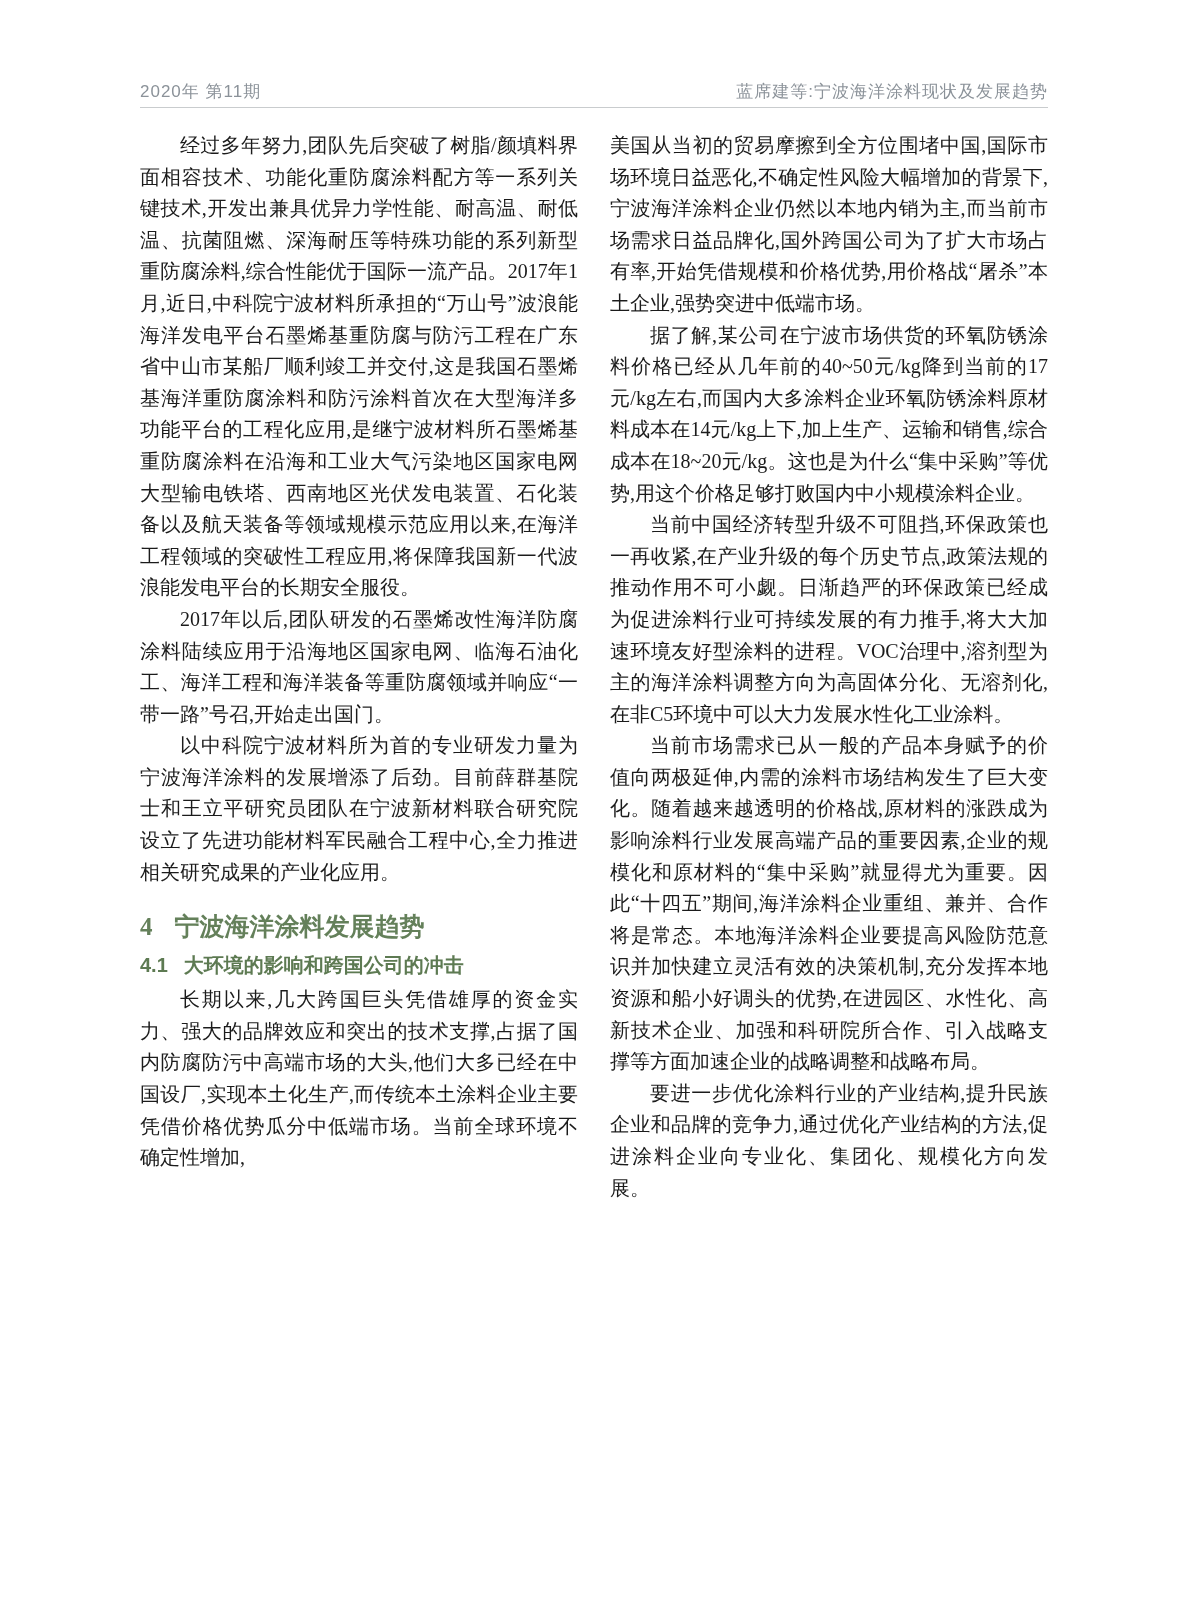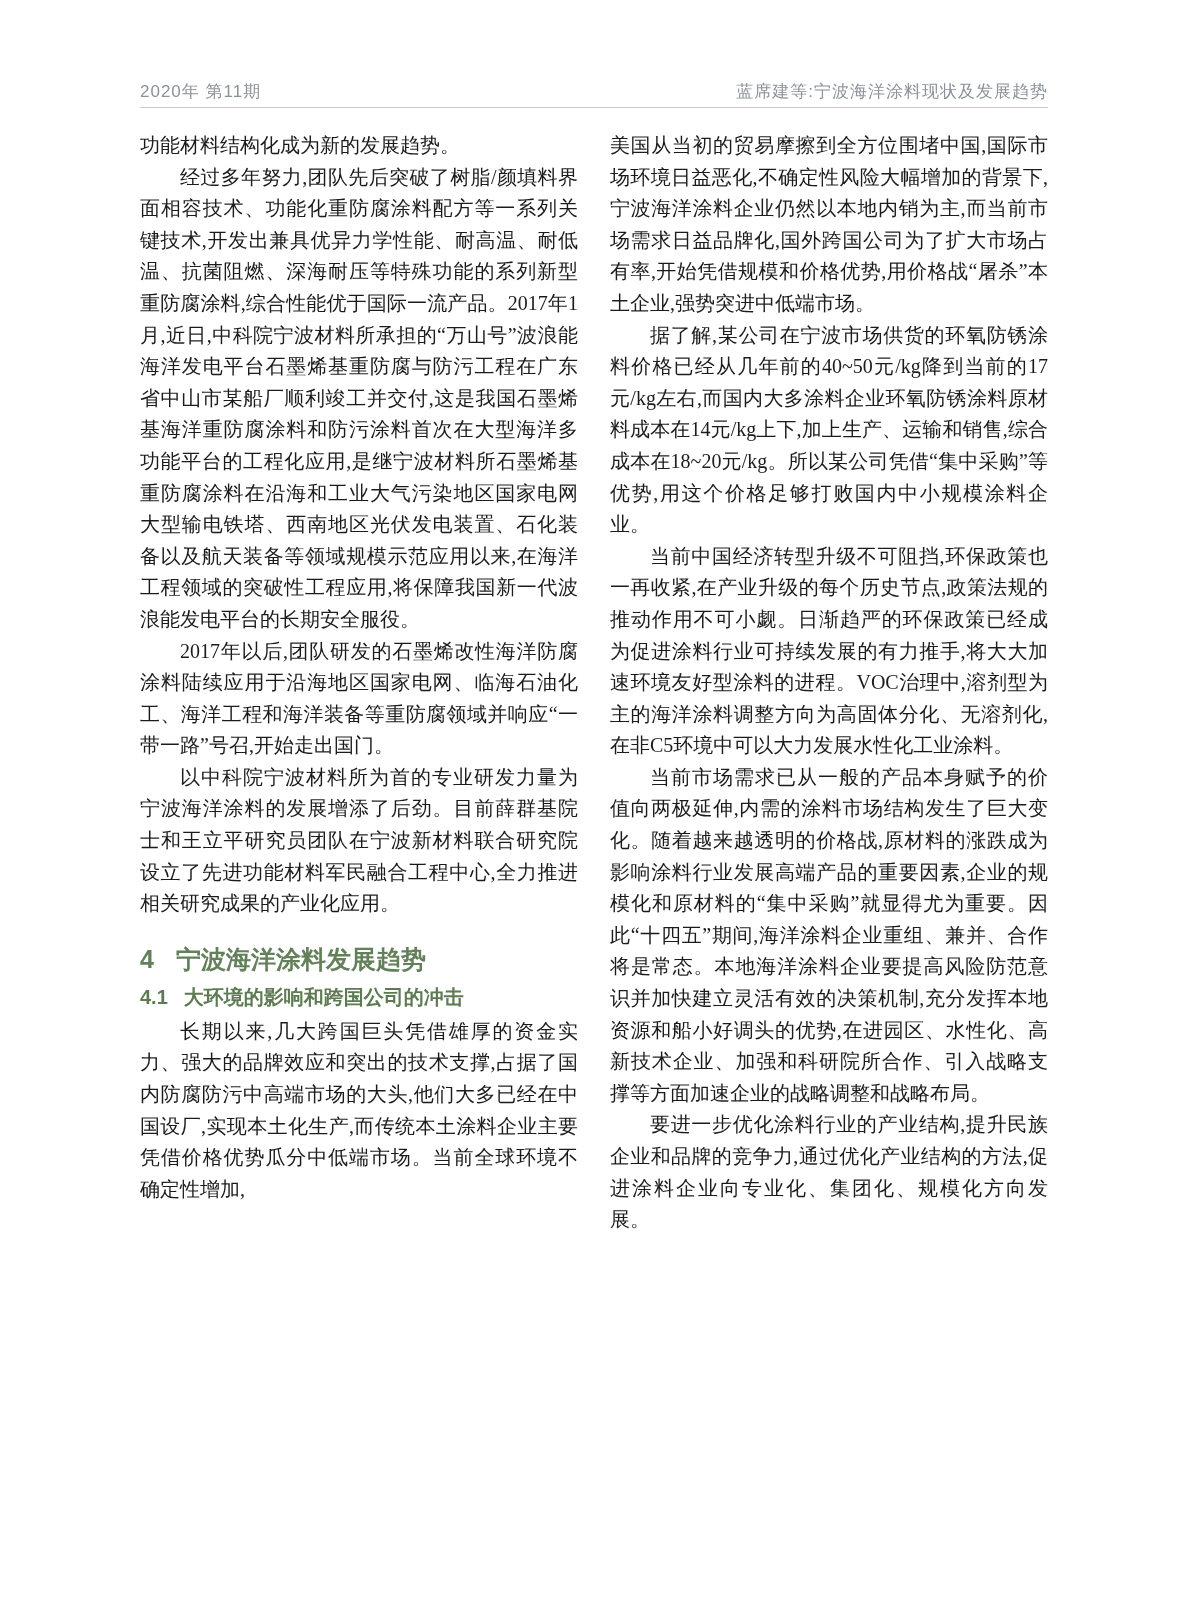--- a/index.html
+++ b/index.html
@@ -25,21 +25,21 @@
     display:flex; gap:32px;
   }
   .col {
     flex:1 1 0; font-size:20px; line-height:31.6px; color:#1b1b1b;
     text-align:justify;
   }
   .body-p { margin:0; text-indent:2em; }
   .body-p.no-indent { text-indent:0; }
   .sec-h1 {
     margin:24px 0 10px 0; color:#64805a;
-    font-family:Liberation Sans, sans-serif;
+    font-family:Liberation Serif, serif;
     font-size:25px; font-weight:bold; line-height:1.2;
   }
   .sec-h1 .sec-num { margin-right:22px; }
   .sec-h2 {
     margin:8px 0 6px 0; color:#5d7a52;
     font-family:"Liberation Sans","DejaVu Sans",sans-serif;
     font-size:20px; font-weight:bold; line-height:1.3;
   }
   .sec-h2 .sec-num { margin-right:16px; }
   
@@ -75,35 +75,34 @@
 
   <header class="pg-header">
     <span class="hdr-left">2020年  第11期</span>
     <span class="hdr-right">蓝席建等:宁波海洋涂料现状及发展趋势</span>
   </header>
   <div class="hdr-rule"></div>
 
   <main class="columns">
 
     <section class="col">
-      <p class="body-p no-indent">功能材料结构化成为新的发展趋势。</p>
       <p class="body-p">经过多年努力,团队先后突破了树脂/颜填料界面相容技术、功能化重防腐涂料配方等一系列关键技术,开发出兼具优异力学性能、耐高温、耐低温、抗菌阻燃、深海耐压等特殊功能的系列新型重防腐涂料,综合性能优于国际一流产品。2017年1月,近日,中科院宁波材料所承担的“万山号”波浪能海洋发电平台石墨烯基重防腐与防污工程在广东省中山市某船厂顺利竣工并交付,这是我国石墨烯基海洋重防腐涂料和防污涂料首次在大型海洋多功能平台的工程化应用,是继宁波材料所石墨烯基重防腐涂料在沿海和工业大气污染地区国家电网大型输电铁塔、西南地区光伏发电装置、石化装备以及航天装备等领域规模示范应用以来,在海洋工程领域的突破性工程应用,将保障我国新一代波浪能发电平台的长期安全服役。</p>
       <p class="body-p">2017年以后,团队研发的石墨烯改性海洋防腐涂料陆续应用于沿海地区国家电网、临海石油化工、海洋工程和海洋装备等重防腐领域并响应“一带一路”号召,开始走出国门。</p>
       <p class="body-p">以中科院宁波材料所为首的专业研发力量为宁波海洋涂料的发展增添了后劲。目前薛群基院士和王立平研究员团队在宁波新材料联合研究院设立了先进功能材料军民融合工程中心,全力推进相关研究成果的产业化应用。</p>
 
       <h2 class="sec-h1"><span class="sec-num">4</span><span>宁波海洋涂料发展趋势</span></h2>
 
       <h3 class="sec-h2"><span class="sec-num">4.1</span><span>大环境的影响和跨国公司的冲击</span></h3>
 
       <p class="body-p">长期以来,几大跨国巨头凭借雄厚的资金实力、强大的品牌效应和突出的技术支撑,占据了国内防腐防污中高端市场的大头,他们大多已经在中国设厂,实现本土化生产,而传统本土涂料企业主要凭借价格优势瓜分中低端市场。当前全球环境不确定性增加,</p>
     </section>
 
     <section class="col">
       <p class="body-p no-indent">美国从当初的贸易摩擦到全方位围堵中国,国际市场环境日益恶化,不确定性风险大幅增加的背景下,宁波海洋涂料企业仍然以本地内销为主,而当前市场需求日益品牌化,国外跨国公司为了扩大市场占有率,开始凭借规模和价格优势,用价格战“屠杀”本土企业,强势突进中低端市场。</p>
-      <p class="body-p">据了解,某公司在宁波市场供货的环氧防锈涂料价格已经从几年前的40~50元/kg降到当前的17元/kg左右,而国内大多涂料企业环氧防锈涂料原材料成本在14元/kg上下,加上生产、运输和销售,综合成本在18~20元/kg。所以某公司凭借“集中采购”等优势,用这个价格足够打败国内中小规模涂料企业。</p>
+      <p class="body-p">据了解,某公司在宁波市场供货的环氧防锈涂料价格已经从几年前的40~50元/kg降到当前的17元/kg左右,而国内大多涂料企业环氧防锈涂料原材料成本在14元/kg上下,加上生产、运输和销售,综合成本在18~20元/kg。这也是为什么“集中采购”等优势,用这个价格足够打败国内中小规模涂料企业。</p>
 
 
       <p class="body-p">当前中国经济转型升级不可阻挡,环保政策也一再收紧,在产业升级的每个历史节点,政策法规的推动作用不可小觑。日渐趋严的环保政策已经成为促进涂料行业可持续发展的有力推手,将大大加速环境友好型涂料的进程。VOC治理中,溶剂型为主的海洋涂料调整方向为高固体分化、无溶剂化,在非C5环境中可以大力发展水性化工业涂料。</p>
       <p class="body-p">当前市场需求已从一般的产品本身赋予的价值向两极延伸,内需的涂料市场结构发生了巨大变化。随着越来越透明的价格战,原材料的涨跌成为影响涂料行业发展高端产品的重要因素,企业的规模化和原材料的“集中采购”就显得尤为重要。因此“十四五”期间,海洋涂料企业重组、兼并、合作将是常态。本地海洋涂料企业要提高风险防范意识并加快建立灵活有效的决策机制,充分发挥本地资源和船小好调头的优势,在进园区、水性化、高新技术企业、加强和科研院所合作、引入战略支撑等方面加速企业的战略调整和战略布局。</p>
       <p class="body-p">要进一步优化涂料行业的产业结构,提升民族企业和品牌的竞争力,通过优化产业结构的方法,促进涂料企业向专业化、集团化、规模化方向发展。</p>
 
     </section>
 
   </main>
 

